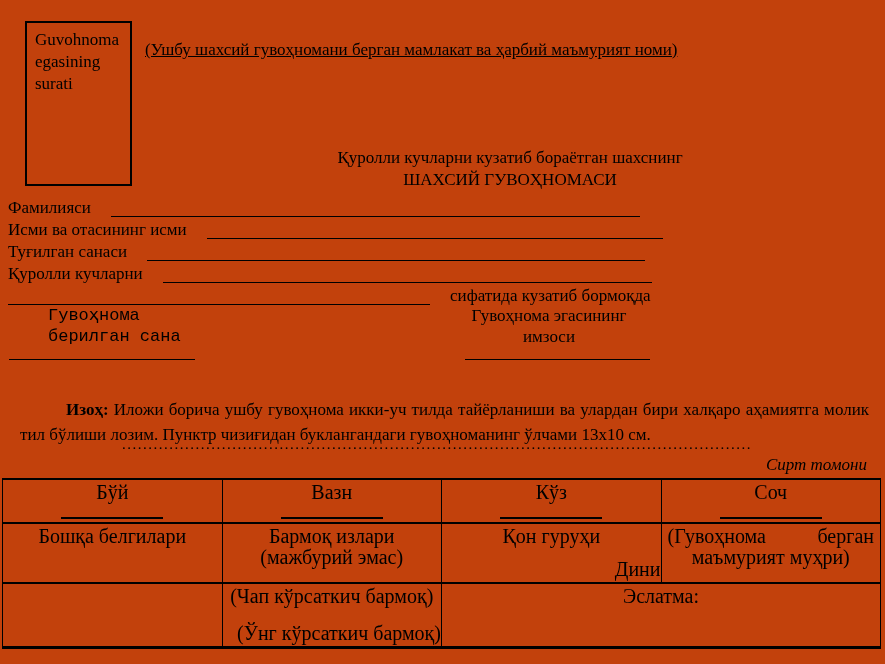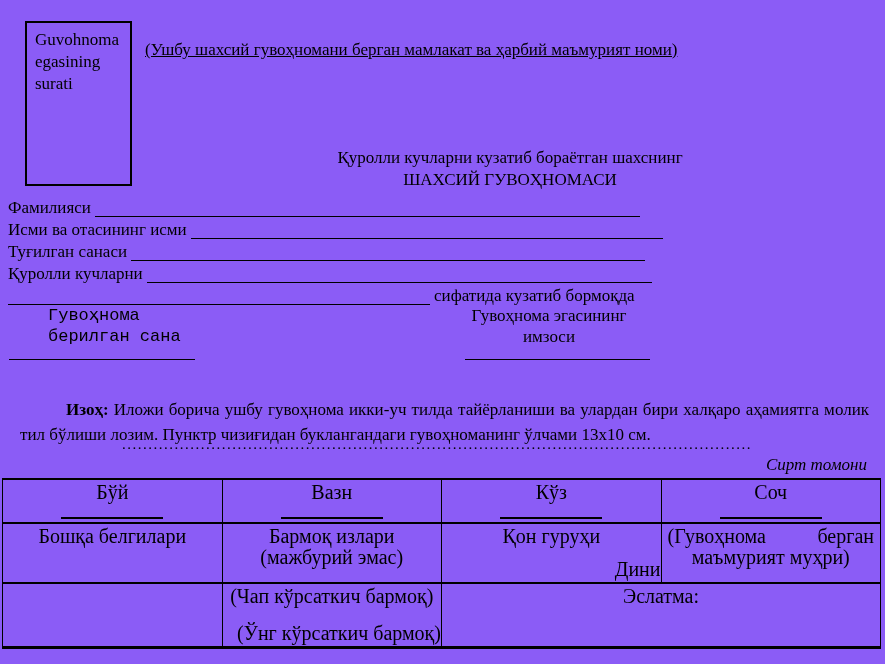--- a/index.html
+++ b/index.html
@@ -1,30 +1,30 @@
 <!DOCTYPE html>
 <html><head>
 <meta charset="utf-8">
 <style>
   html,body{margin:0;padding:0;background:#fff;}
   .page{
-    position:relative;width:885px;height:664px;background:#8b5cf6;color:#000;
+    position:relative;width:885px;height:664px;background:#c2410c;color:#000;
     font-family:"Liberation Serif","DejaVu Serif",serif;font-size:17px;overflow:hidden;
   }
   
   .photo-box{
     position:absolute;left:25px;top:21px;width:88px;height:150px;
     border:2px solid #000;padding:6px 7px 5px 8px;line-height:22px;
   }
   
   .issuer-note{position:absolute;left:145px;top:40px;white-space:nowrap;text-decoration:underline;}
   
   .title-block{position:absolute;left:135px;top:147px;width:750px;text-align:center;line-height:22px;}
   
-  .frow{position:absolute;left:8px;display:flex;column-gap:4px;height:22px;line-height:22px;white-space:nowrap;}
+  .frow{position:absolute;left:8px;display:flex;column-gap:20px;height:22px;line-height:22px;white-space:nowrap;}
   .fline{flex:1 1 auto;align-self:stretch;border-bottom:1.5px solid #000;margin-bottom:2px;}
   .fline.fixed{flex:0 0 422px;}
   .r-f1{top:197px;width:632px;}
   .r-f2{top:219px;width:655px;text-align:right;}
   .r-f3{top:241px;width:637px;}
   .r-f4{top:263px;width:644px;text-align:right;}
   .r-f5{top:285px;width:660px;}
   
   .date-label{position:absolute;left:48px;top:305px;line-height:21px;font-family:Liberation Mono, monospace;}
   .sig-label{position:absolute;left:460px;top:305px;width:178px;text-align:center;line-height:21px;}

